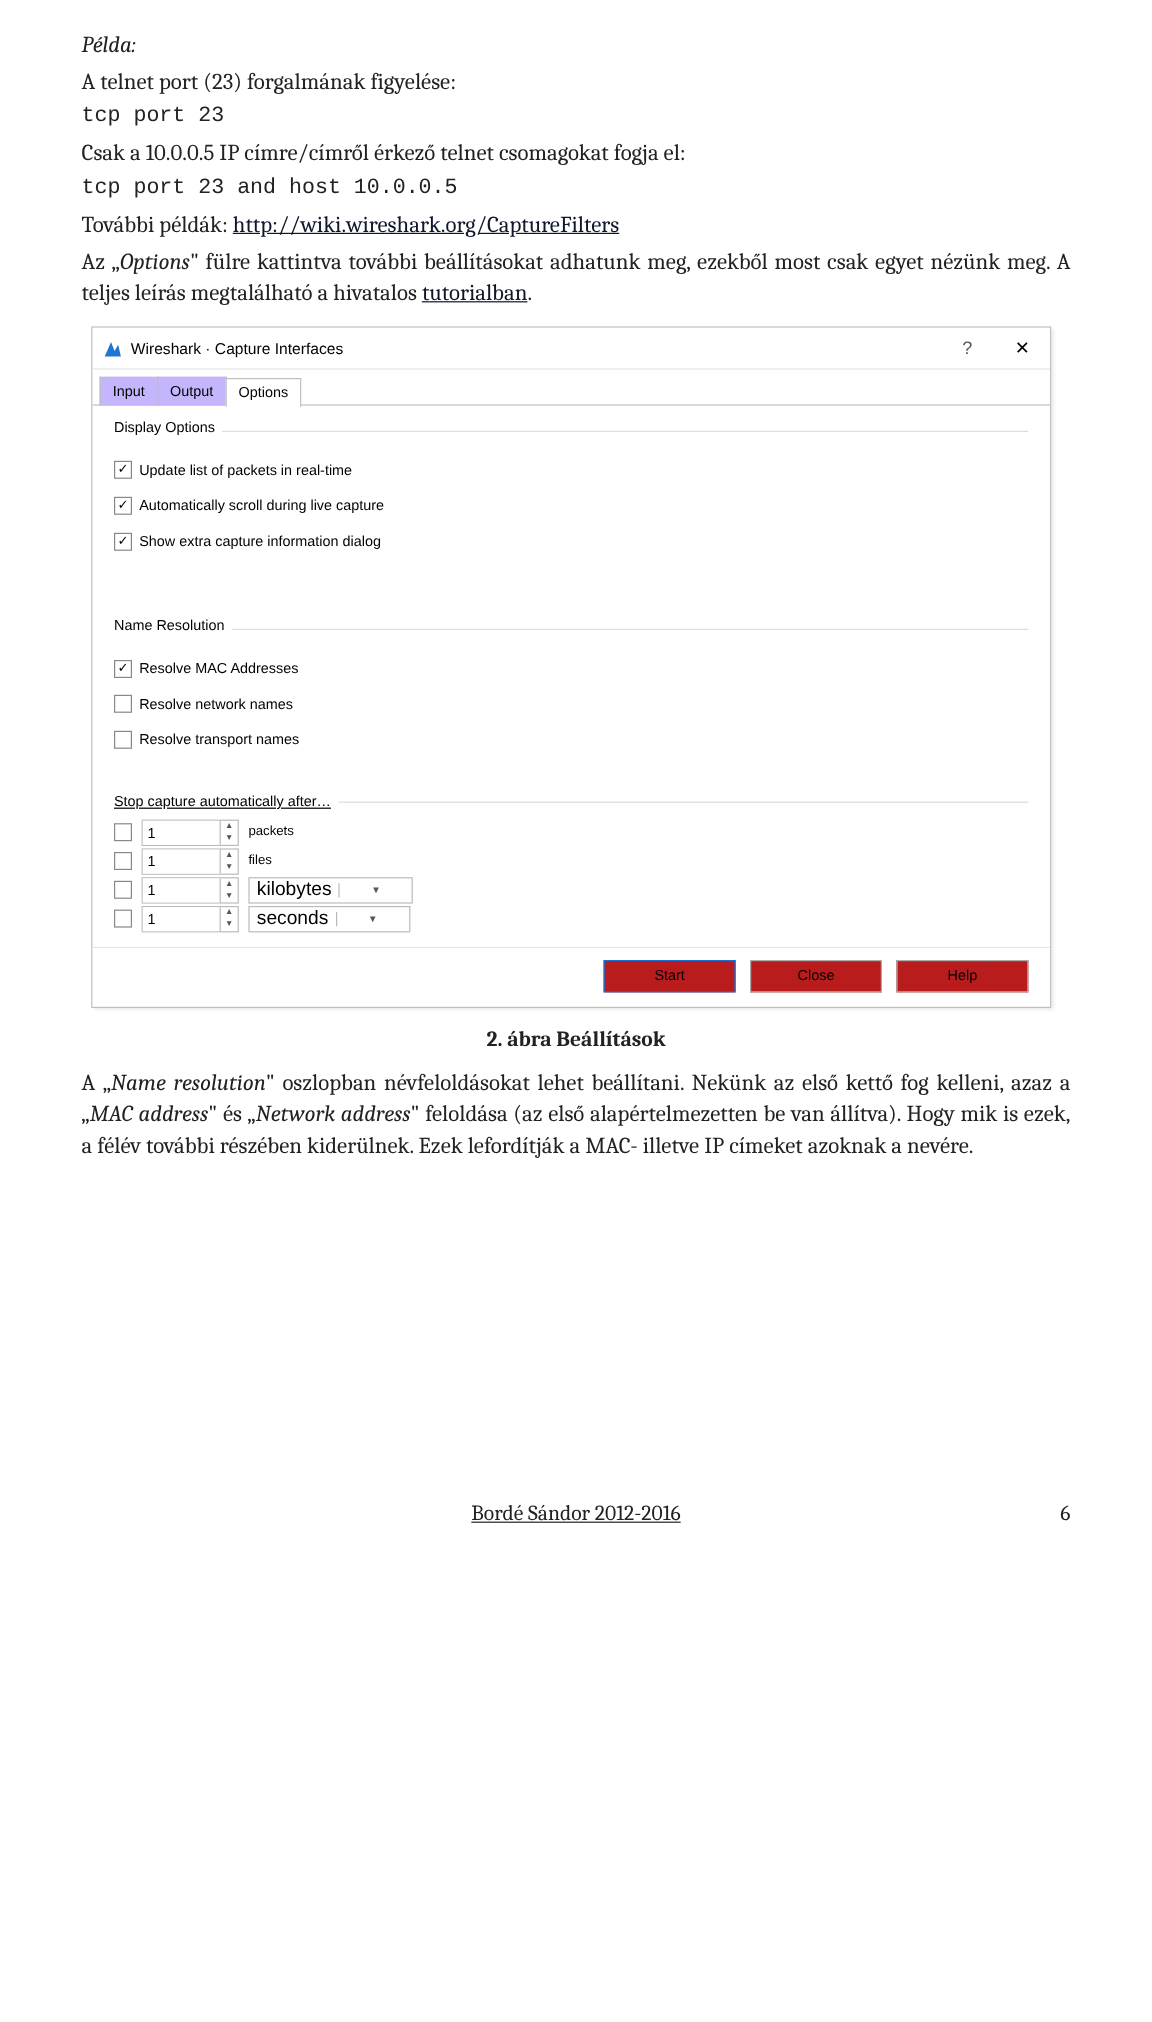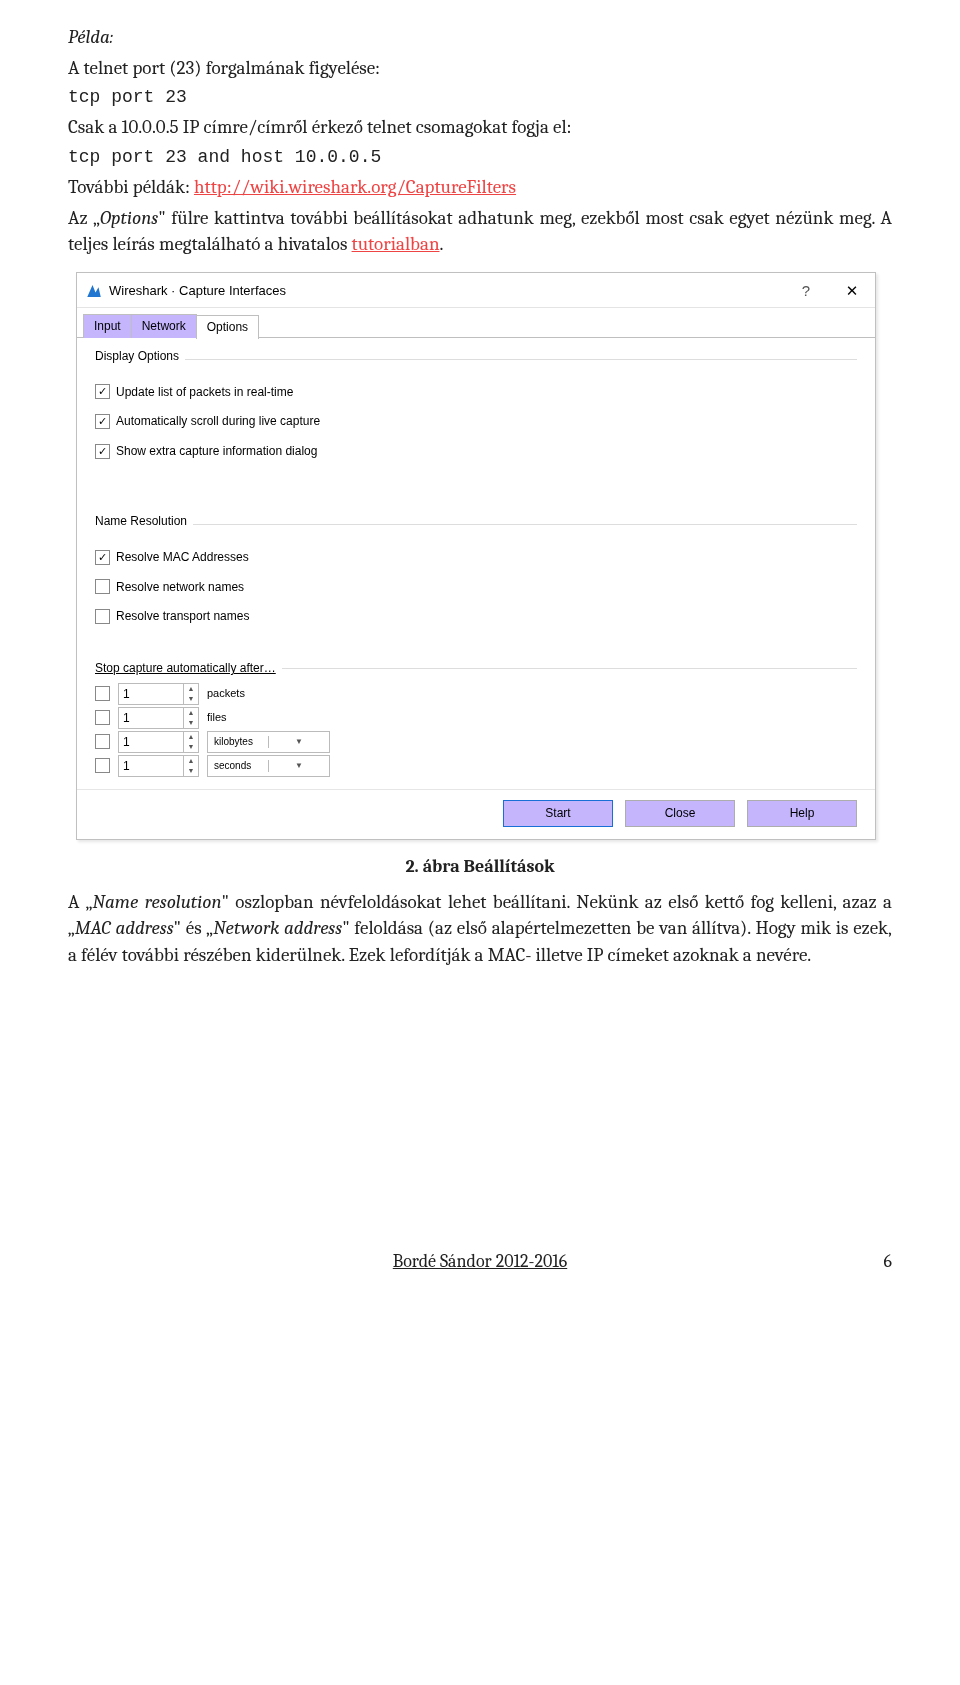--- a/index.html
+++ b/index.html
@@ -12,21 +12,21 @@
     font-size: 19px;
     line-height: 1.4;
   }
   .page {
     padding: 20px 68px 60px 68px;
     box-sizing: border-box;
   }
   .italic { font-style: italic; }
   .mono { font-family: Consolas, "Courier New", monospace; font-size: 18px; }
   .block { margin: 4px 0; }
-  a { color: #ef4444; text-decoration: underline; }
+  a { color: #0f172a; text-decoration: underline; }
   .justify { text-align: justify; }
   
   
   .ws-window {
     border: 1px solid #c0c0c0;
     margin: 14px 16px 6px 8px;
     font-family: "Segoe UI", Tahoma, Arial, sans-serif;
     font-size: 13px;
     color: #000;
     background: #fff;
@@ -87,31 +87,31 @@
   .ws-stop-label { font-size: 12px; margin: 22px 0 6px 0; display:flex; align-items:center; gap:6px;text-decoration:underline;}
   .ws-stop-row { display: flex; align-items: center; gap: 8px; margin: 2px 0; }
   .ws-spin { display: inline-flex; border: 1px solid #bbb; height: 20px; }
   .ws-spin input {
     width: 56px; border: none; padding: 0 4px; font-size: 12px; outline: none;
   }
   .ws-spin-btns { display: flex; flex-direction: column; border-left: 1px solid #bbb; }
   .ws-spin-btn { width: 14px; height: 10px; font-size: 7px; text-align: center; line-height: 10px; color:#555; }
   .ws-unit { font-size: 11px; min-width: 50px; }
   .ws-combo { display: inline-flex; border: 1px solid #bbb; height: 20px; align-items:center; }
-  .ws-combo span { padding: 0 6px; font-size: 10px; min-width:48px;}
+  .ws-combo span { padding: 0 6px; font-size: 16px; min-width:48px;}
   .ws-combo .arr { border-left: 1px solid #bbb; width: 16px; text-align: center; font-size: 8px; color:#555;}
   
   .ws-buttons {
     display: flex; justify-content: flex-end; gap: 12px;
     padding: 10px 18px 12px 0;
     border-top: 1px solid #e6e6e6;
   }
   .ws-btn {
     border: 1px solid #adadad; min-width: 80px; padding: 4px 14px;
-    font-size: 12px; text-align: center; background: #c4b5fd;
+    font-size: 12px; text-align: center; background: #b91c1c;
   }
   .ws-btn.primary { border-color: #1a6fd6; }
   
   .caption { text-align: center; font-weight: bold; font-size: 18px; margin: 14px 0 10px 0; }
   
   .footer {
     position: relative;
     margin-top: 280px;
     text-align: center;
     font-size: 18px;
@@ -145,21 +145,21 @@
       <svg class="ws-logo" viewBox="0 0 24 24">
           <path fill="#2176d2" d="M3 20 L10 4 L14 14 L18 7 L21 20 Z"></path>
         </svg>
       <div class="ws-title">Wireshark · Capture Interfaces</div>
       <div class="ws-help-q">?</div>
       <div class="ws-close">✕</div>
     </div>
 
     <div class="ws-tabs">
       <div class="ws-tab">Input</div>
-      <div class="ws-tab">Network</div>
+      <div class="ws-tab">Output</div>
       <div class="ws-tab active">Options</div>
     </div>
 
     <div class="ws-tab-content">
       <div class="ws-cols">
         <div style="flex:1;">
           <div class="ws-group-line">
             <span class="ws-group-label">Display Options</span>
             <span class="sep ws-group-line"></span>
           </div>

